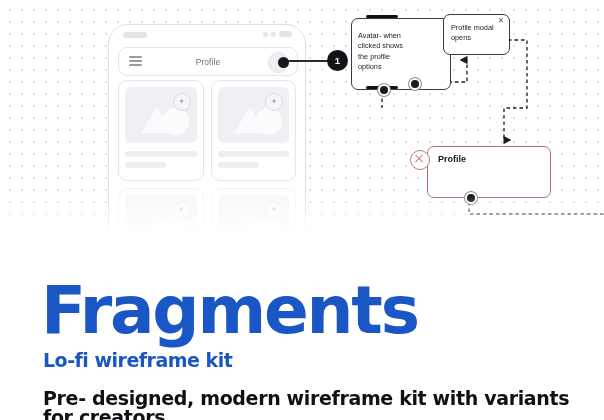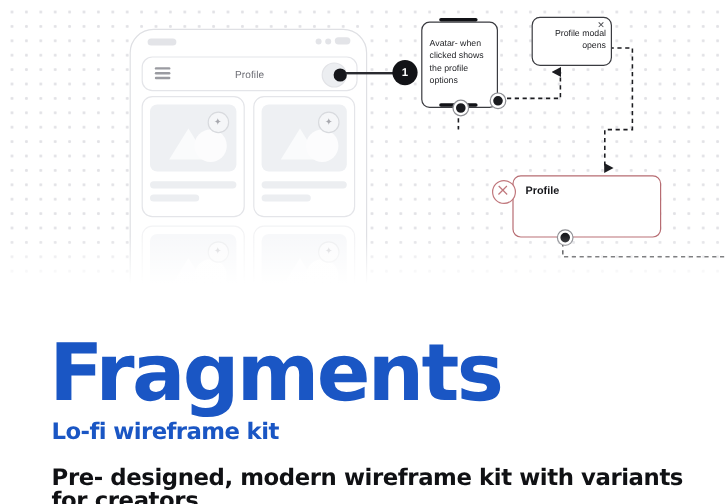--- a/index.html
+++ b/index.html
@@ -102,21 +102,21 @@
   }
   .num-badge{
     position:absolute;left:327px;top:50px;width:21px;height:21px;border-radius:50%;
     background:#121317;color:#ffffff;font-size:9.5px;font-weight:700;
     display:flex;align-items:center;justify-content:center;z-index:22;
   }
 
   
   .note-avatar{
     position:absolute;left:351px;top:18px;width:62px;height:70px;
-    border:1.2px solid #3a3b40;border-radius:7px;background:#ffffff;z-index:25;
+    border:1.2px solid #3a3b40;border-radius:7px;background:#ffffff;z-index:25;padding-left:36px;
   }
   .note-avatar .txt{
     position:absolute;left:6px;top:12px;width:52px;
     font-size:7.3px;line-height:10.4px;color:#1c1d21;
   }
   .hdl{
     position:absolute;width:8px;height:8px;border-radius:50%;background:#1a1b1f;
     border:2px solid #ffffff;box-shadow:0 0 0 1px #8d8e93;z-index:27;
   }
   .grip-top{
@@ -125,21 +125,21 @@
   .grip-bot{
     position:absolute;left:366px;top:86px;width:32px;height:3.4px;border-radius:2px;background:#111216;z-index:26;
   }
 
   
   .note-modal{
     position:absolute;left:443px;top:14px;width:65px;height:39px;
     border:1.2px solid #3a3b40;border-radius:7px;background:#ffffff;z-index:25;
   }
   .note-modal .txt{
-    position:absolute;left:7px;top:8px;width:54px;font-size:7.3px;line-height:10.4px;color:#1c1d21;text-align:right;
+    position:absolute;left:7px;top:8px;width:54px;font-size:7.3px;line-height:10.4px;color:#1c1d21;
   }
   .note-modal .x{
     position:absolute;right:5px;top:2px;font-size:7.5px;color:#4a4b50;line-height:1;
   }
 
   
   .note-profile{
     position:absolute;left:427px;top:146px;width:122px;height:50px;
     border:1.2px solid #b76c72;border-radius:7px;background:#ffffff;z-index:25;
   }

